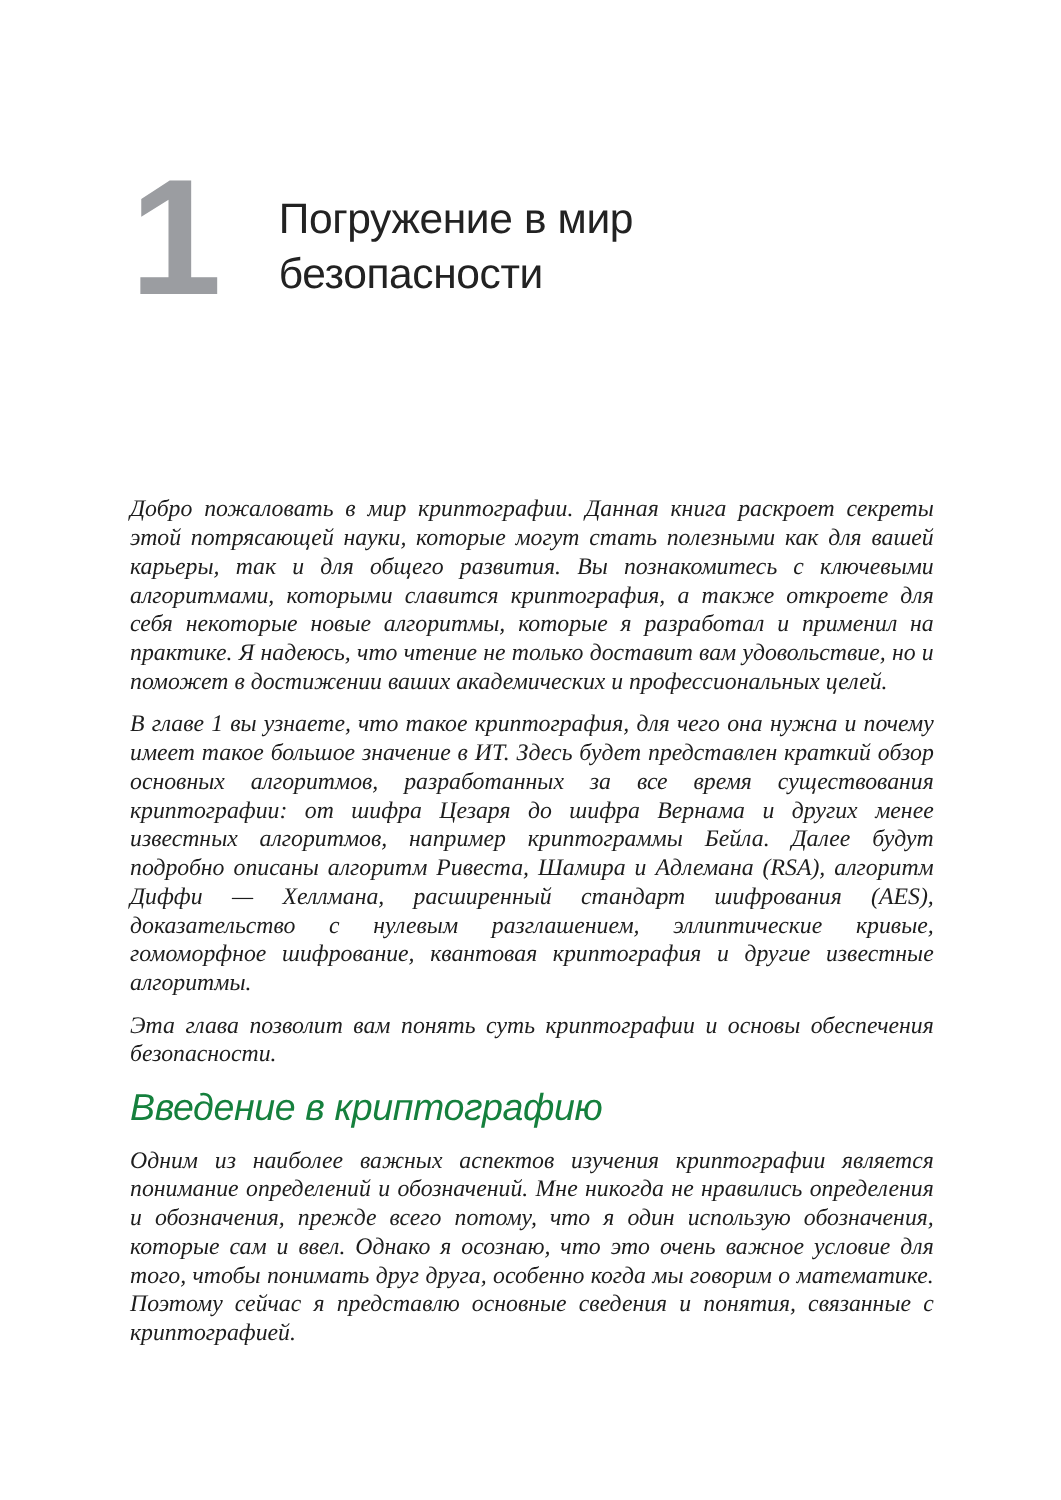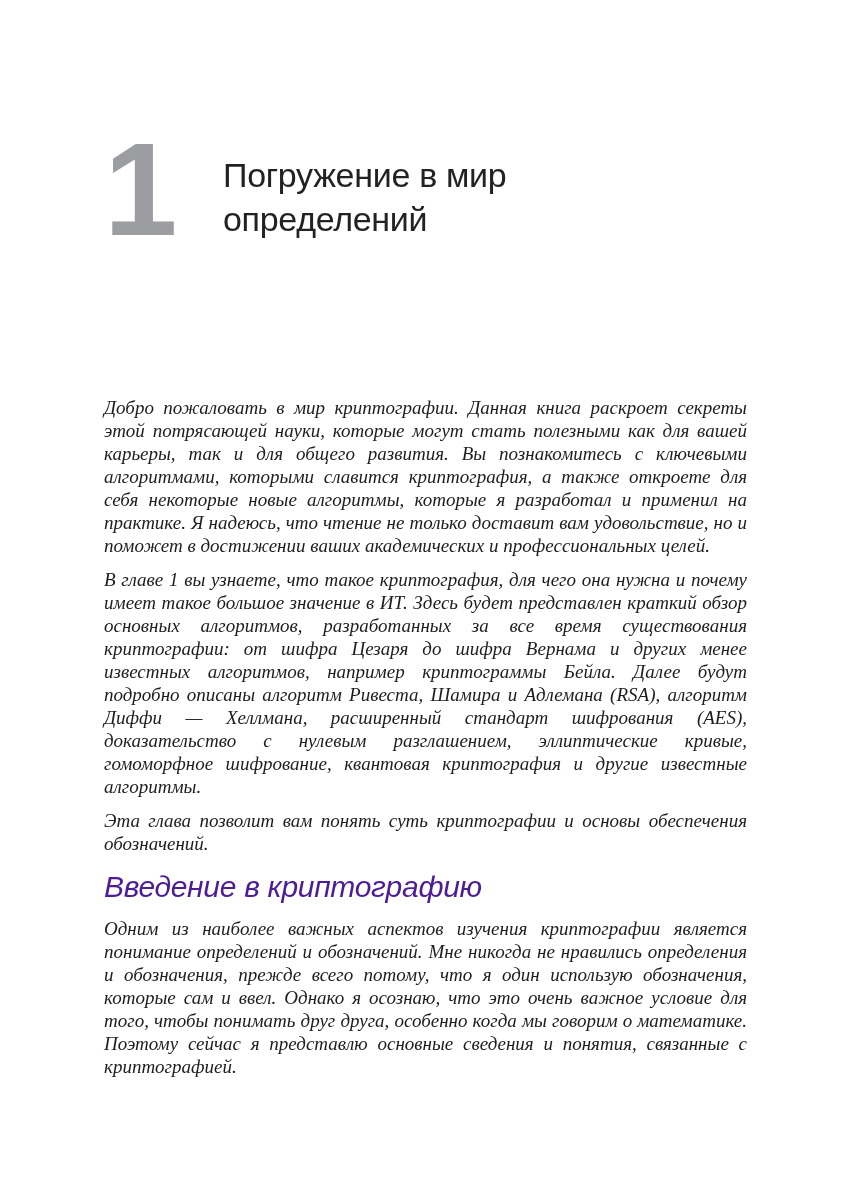--- a/index.html
+++ b/index.html
@@ -54,41 +54,41 @@
   }
   .body-column p {
     margin: 0 0 11px 0;
   }
   .section-heading {
     margin: 14px 0 12px 0;
     font-family: "Liberation Sans", sans-serif;
     font-weight: 400;
     font-size: 30px;
     line-height: 36px;
-    color: #4c1d95;
+    color: #15803d;
     letter-spacing: -0.3px;
     text-align: left;
   }
 </style>
 </head>
 <body>
 
 <div class="page">
 
   <div class="chapter-number">1</div>
 
-  <h1 class="chapter-title">Погружение в мир определений</h1>
+  <h1 class="chapter-title">Погружение в мир безопасности</h1>
 
   <div class="body-column">
 
     <p>Добро пожаловать в мир криптографии. Данная книга раскроет секреты этой потрясающей науки, которые могут стать полезными как для вашей карьеры, так и для общего развития. Вы познакомитесь с ключевыми алгоритмами, которыми славится криптография, а также откроете для себя некоторые новые алгоритмы, которые я разработал и применил на практике. Я надеюсь, что чтение не только доставит вам удовольствие, но и поможет в достижении ваших академических и профессиональных целей.</p>
 
     <p>В главе 1 вы узнаете, что такое криптография, для чего она нужна и почему имеет такое большое значение в ИТ. Здесь будет представлен краткий обзор основных алгоритмов, разработанных за все время существования криптографии: от шифра Цезаря до шифра Вернама и других менее известных алгоритмов, например криптограммы Бейла. Далее будут подробно описаны алгоритм Ривеста, Шамира и Адлемана (RSA), алгоритм Диффи — Хеллмана, расширенный стандарт шифрования (AES), доказательство с нулевым разглашением, эллиптические кривые, гомоморфное шифрование, квантовая криптография и другие известные алгоритмы.</p>
 
-    <p>Эта глава позволит вам понять суть криптографии и основы обеспечения обозначений.</p>
+    <p>Эта глава позволит вам понять суть криптографии и основы обеспечения безопасности.</p>
 
     <h2 class="section-heading">Введение в криптографию</h2>
 
     <p>Одним из наиболее важных аспектов изучения криптографии является понимание определений и обозначений. Мне никогда не нравились определения и обозначения, прежде всего потому, что я один использую обозначения, которые сам и ввел. Однако я осознаю, что это очень важное условие для того, чтобы понимать друг друга, особенно когда мы говорим о математике. Поэтому сейчас я представлю основные сведения и понятия, связанные с криптографией.</p>
 
   </div>
 
 </div>
 
 </body></html>

